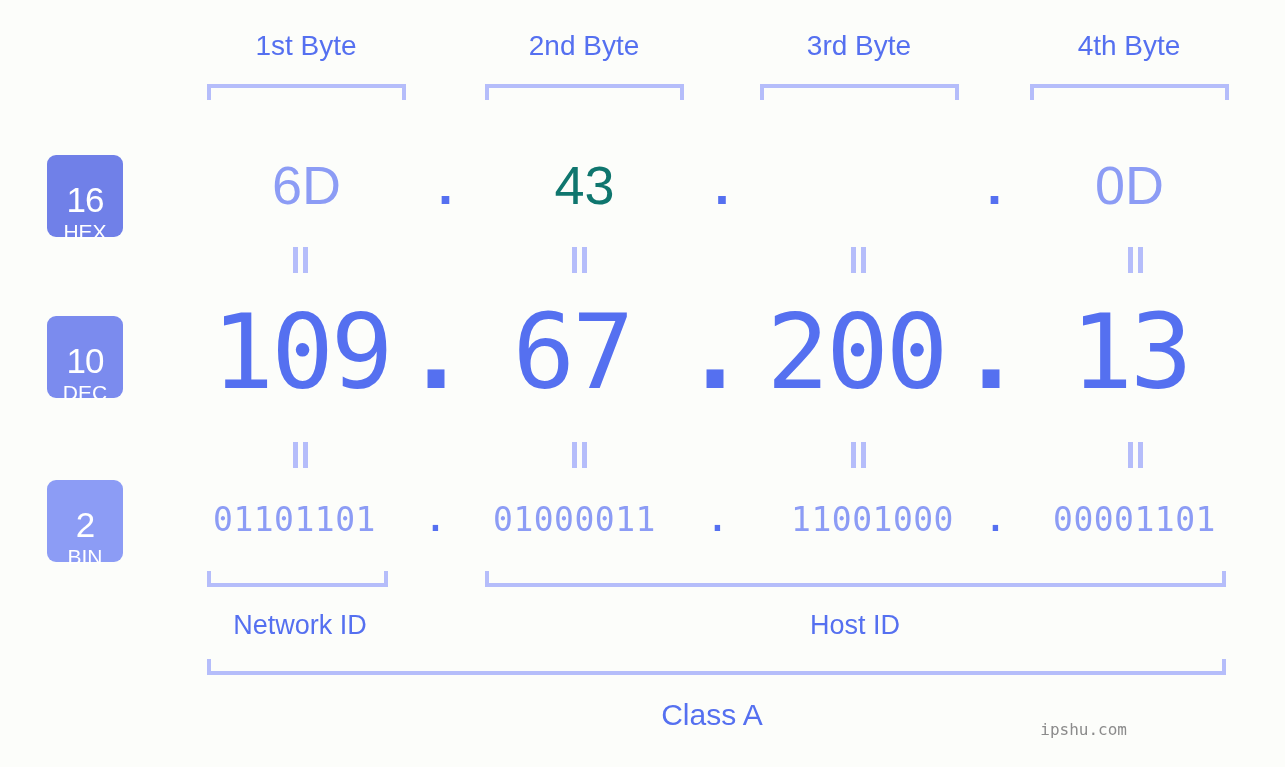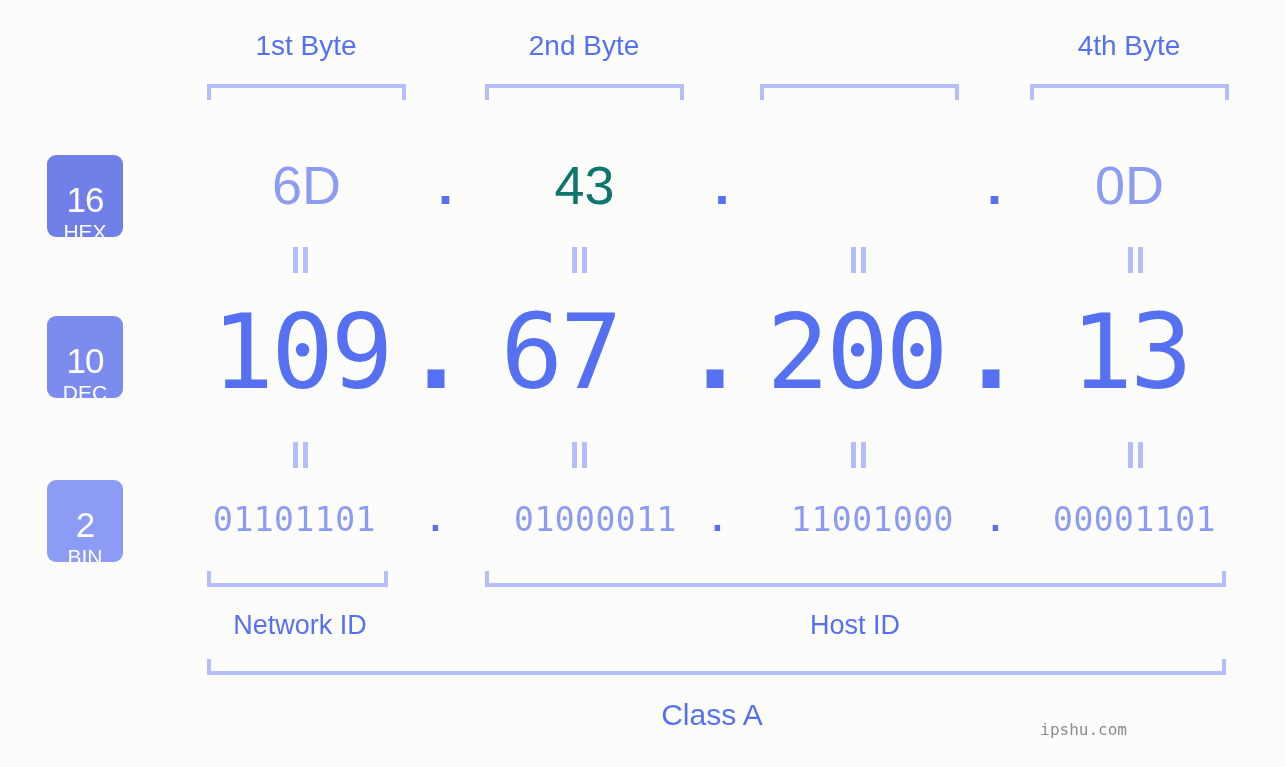--- a/index.html
+++ b/index.html
@@ -172,20 +172,21 @@
     letter-spacing: 0px;
   }
 </style>
 </head>
 <body style="background: rgb(252, 253, 250);">
 
 <div id="stage">
 
   <div class="byte-label" style="left: 186px; color: rgb(85, 112, 240);">1st Byte</div>
   <div class="byte-label" style="left: 464px; color: rgb(85, 112, 240);">2nd Byte</div>
+  <div class="byte-label" style="left: 739px; color: rgb(85, 112, 240);">3rd Byte</div>
   <div class="byte-label" style="left: 1009px; color: rgb(85, 112, 240);">4th Byte</div>
 
   <div class="bracket-down" style="left: 207px; top: 84px; width: 199px; border-color: rgb(181, 189, 250);"></div>
   <div class="bracket-down" style="left: 485px; top: 84px; width: 199px; border-color: rgb(181, 189, 250);"></div>
   <div class="bracket-down" style="left: 760px; top: 84px; width: 199px; border-color: rgb(181, 189, 250);"></div>
   <div class="bracket-down" style="left: 1030px; top: 84px; width: 199px; border-color: rgb(181, 189, 250);"></div>
 
   <div class="badge" style="top: 155px; background: rgb(112, 128, 232);" id="badge-hex">
     <span class="num">16</span>
     <span class="nm">HEX</span>
@@ -215,21 +216,21 @@
       <i class="b" style="background: rgb(181, 189, 250);"></i>
     </div>
 
   <div class="badge" style="top: 316px; background: rgb(123, 139, 238);" id="badge-dec">
     <span class="num">10</span>
     <span class="nm">DEC</span>
   </div>
 
   <div class="val-cell dec-val" style="left: 196px; top: 300px; width: 210px; color: rgb(85, 112, 240);">109</div>
   <div class="dot dec-dot" style="left: 396px; top: 300px; width: 80px; color: rgb(85, 112, 240);">.</div>
-  <div class="val-cell dec-val" style="left: 456px; top: 300px; width: 208px; color: rgb(85, 112, 240);">67</div>
+  <div class="val-cell dec-val" style="left: 468px; top: 300px; width: 208px; color: rgb(85, 112, 240);">67</div>
   <div class="dot dec-dot" style="left: 676px; top: 300px; width: 78px; color: rgb(85, 112, 240);">.</div>
   <div class="val-cell dec-val" style="left: 752px; top: 300px; width: 208px; color: rgb(85, 112, 240);">200</div>
   <div class="dot dec-dot" style="left: 952px; top: 300px; width: 78px; color: rgb(85, 112, 240);">.</div>
   <div class="val-cell dec-val" style="left: 1026px; top: 300px; width: 208px; color: rgb(85, 112, 240);">13</div>
 
   <div class="eq" style="left:292px;  top:442px;">
       <i class="a" style="background: rgb(181, 189, 250);"></i>
       <i class="b" style="background: rgb(181, 189, 250);"></i>
     </div>
   <div class="eq" style="left:571px;  top:442px;">
@@ -245,21 +246,21 @@
       <i class="b" style="background: rgb(181, 189, 250);"></i>
     </div>
 
   <div class="badge" style="top: 480px; background: rgb(140, 156, 245);" id="badge-bin">
     <span class="num">2</span>
     <span class="nm">BIN</span>
   </div>
 
   <div class="val-cell bin-val" style="left: 195px; top: 503px; width: 199px; color: rgb(140, 156, 245);">01101101</div>
   <div class="dot bin-dot" style="left: 398px; top: 503px; width: 75px; color: rgb(85, 112, 240);">.</div>
-  <div class="val-cell bin-val" style="left: 496px; top: 503px; width: 199px; color: rgb(140, 156, 245);">01000011</div>
+  <div class="val-cell bin-val" style="left: 475px; top: 503px; width: 199px; color: rgb(140, 156, 245);">01000011</div>
   <div class="dot bin-dot" style="left: 680px; top: 503px; width: 75px; color: rgb(85, 112, 240);">.</div>
   <div class="val-cell bin-val" style="left: 755px; top: 503px; width: 199px; color: rgb(140, 156, 245); text-align: right;">11001000</div>
   <div class="dot bin-dot" style="left: 958px; top: 503px; width: 75px; color: rgb(85, 112, 240);">.</div>
   <div class="val-cell bin-val" style="left: 1035px; top: 503px; width: 199px; color: rgb(140, 156, 245);">00001101</div>
 
   <div class="bracket-up" style="left: 207px; top: 571px; width: 181px; border-color: rgb(181, 189, 250);"></div>
   <div class="bracket-up" style="left: 485px; top: 571px; width: 741px; border-color: rgb(181, 189, 250);"></div>
 
   <div class="region-label" style="left: 735px; top: 610px; width: 240px; color: rgb(85, 112, 240);">Host ID</div>
   <div class="region-label" style="left: 180px; top: 610px; width: 240px; color: rgb(85, 112, 240);">Network ID</div>

